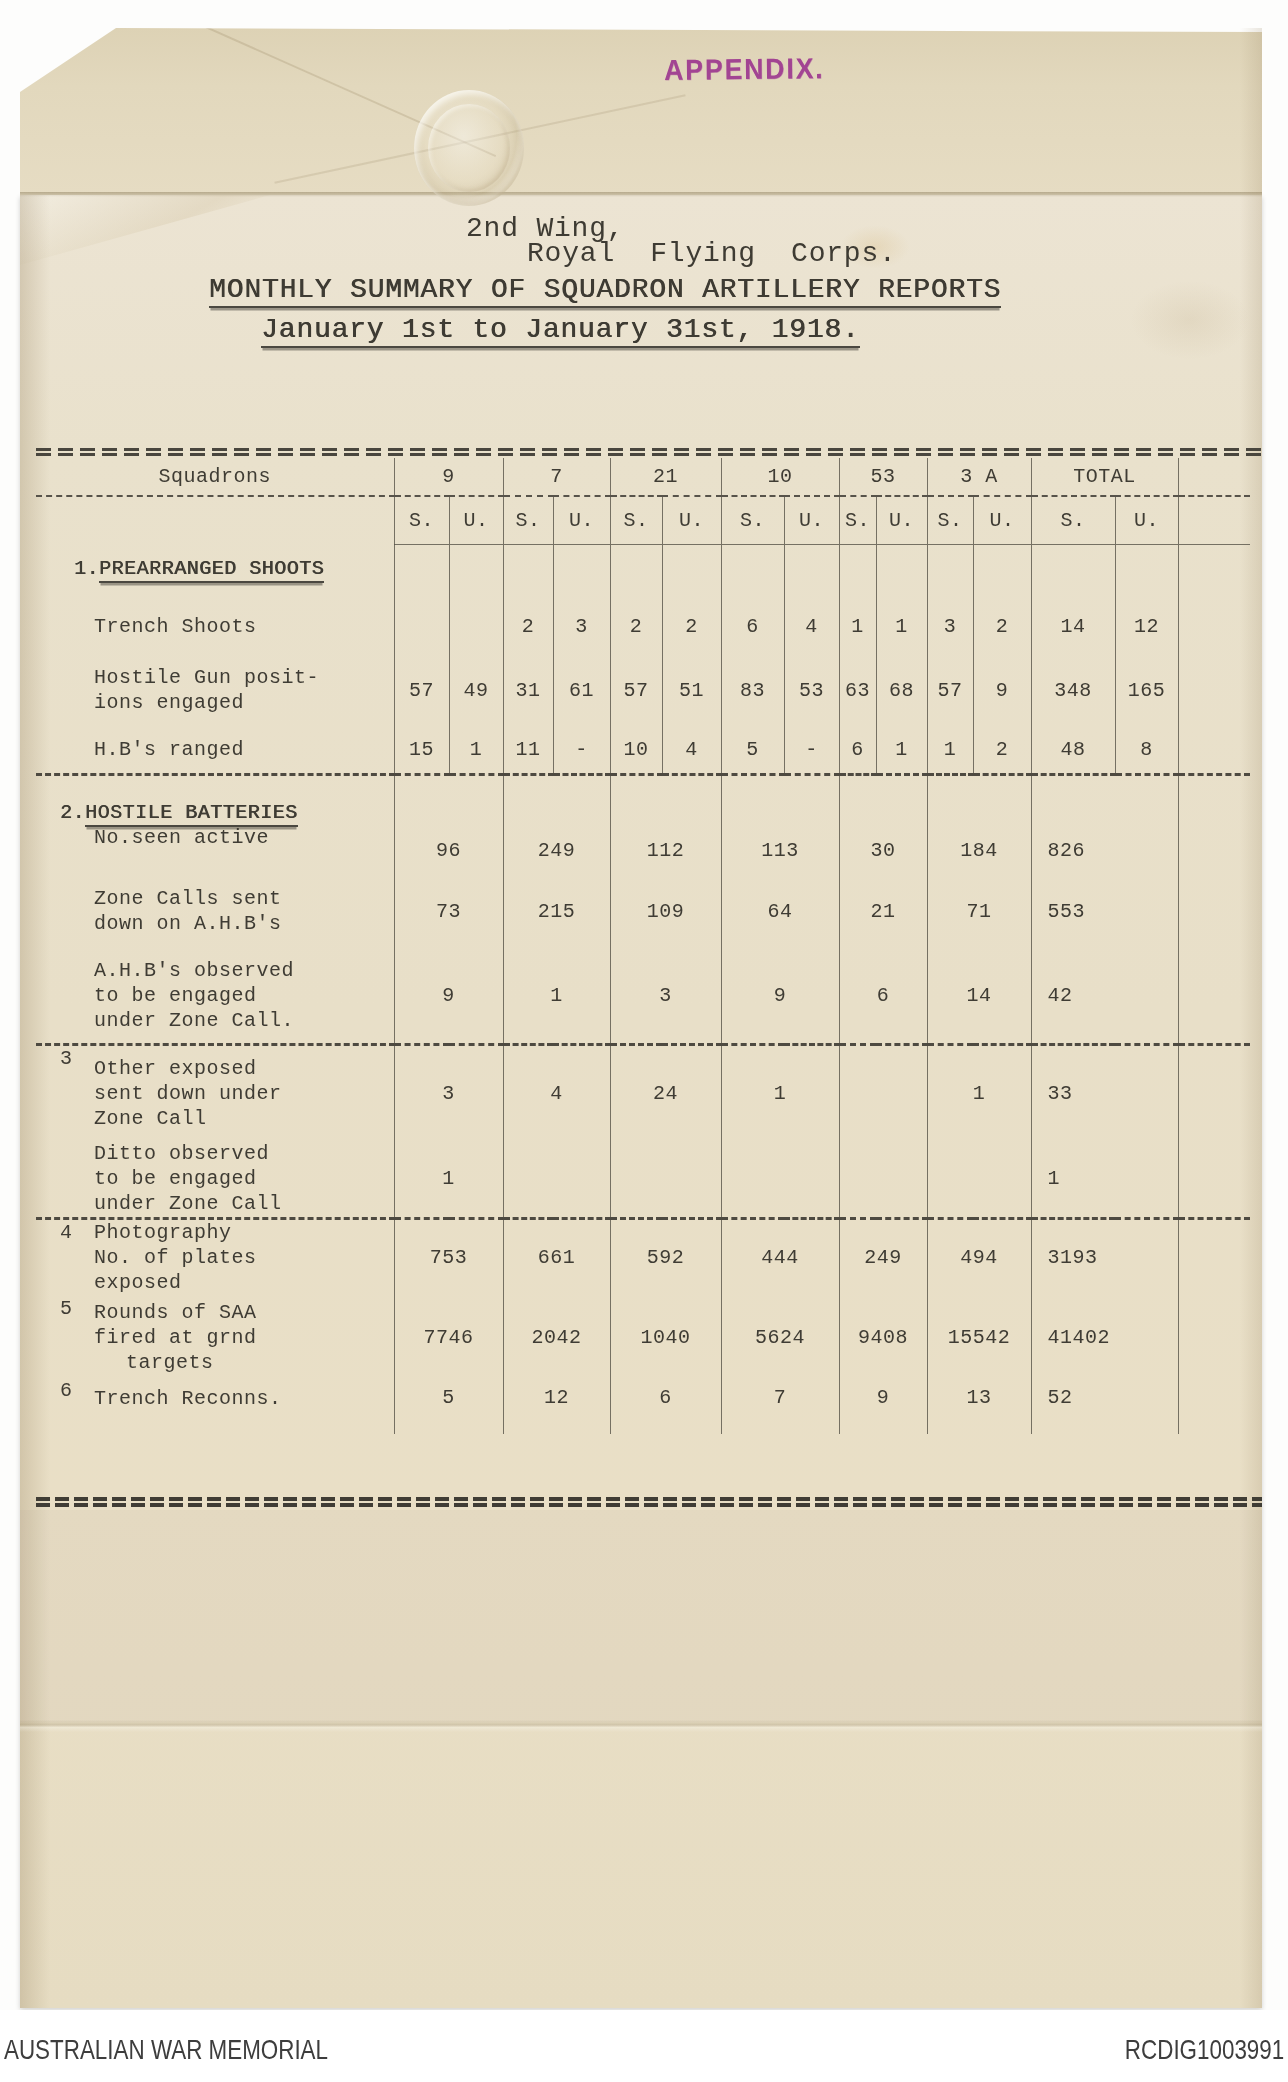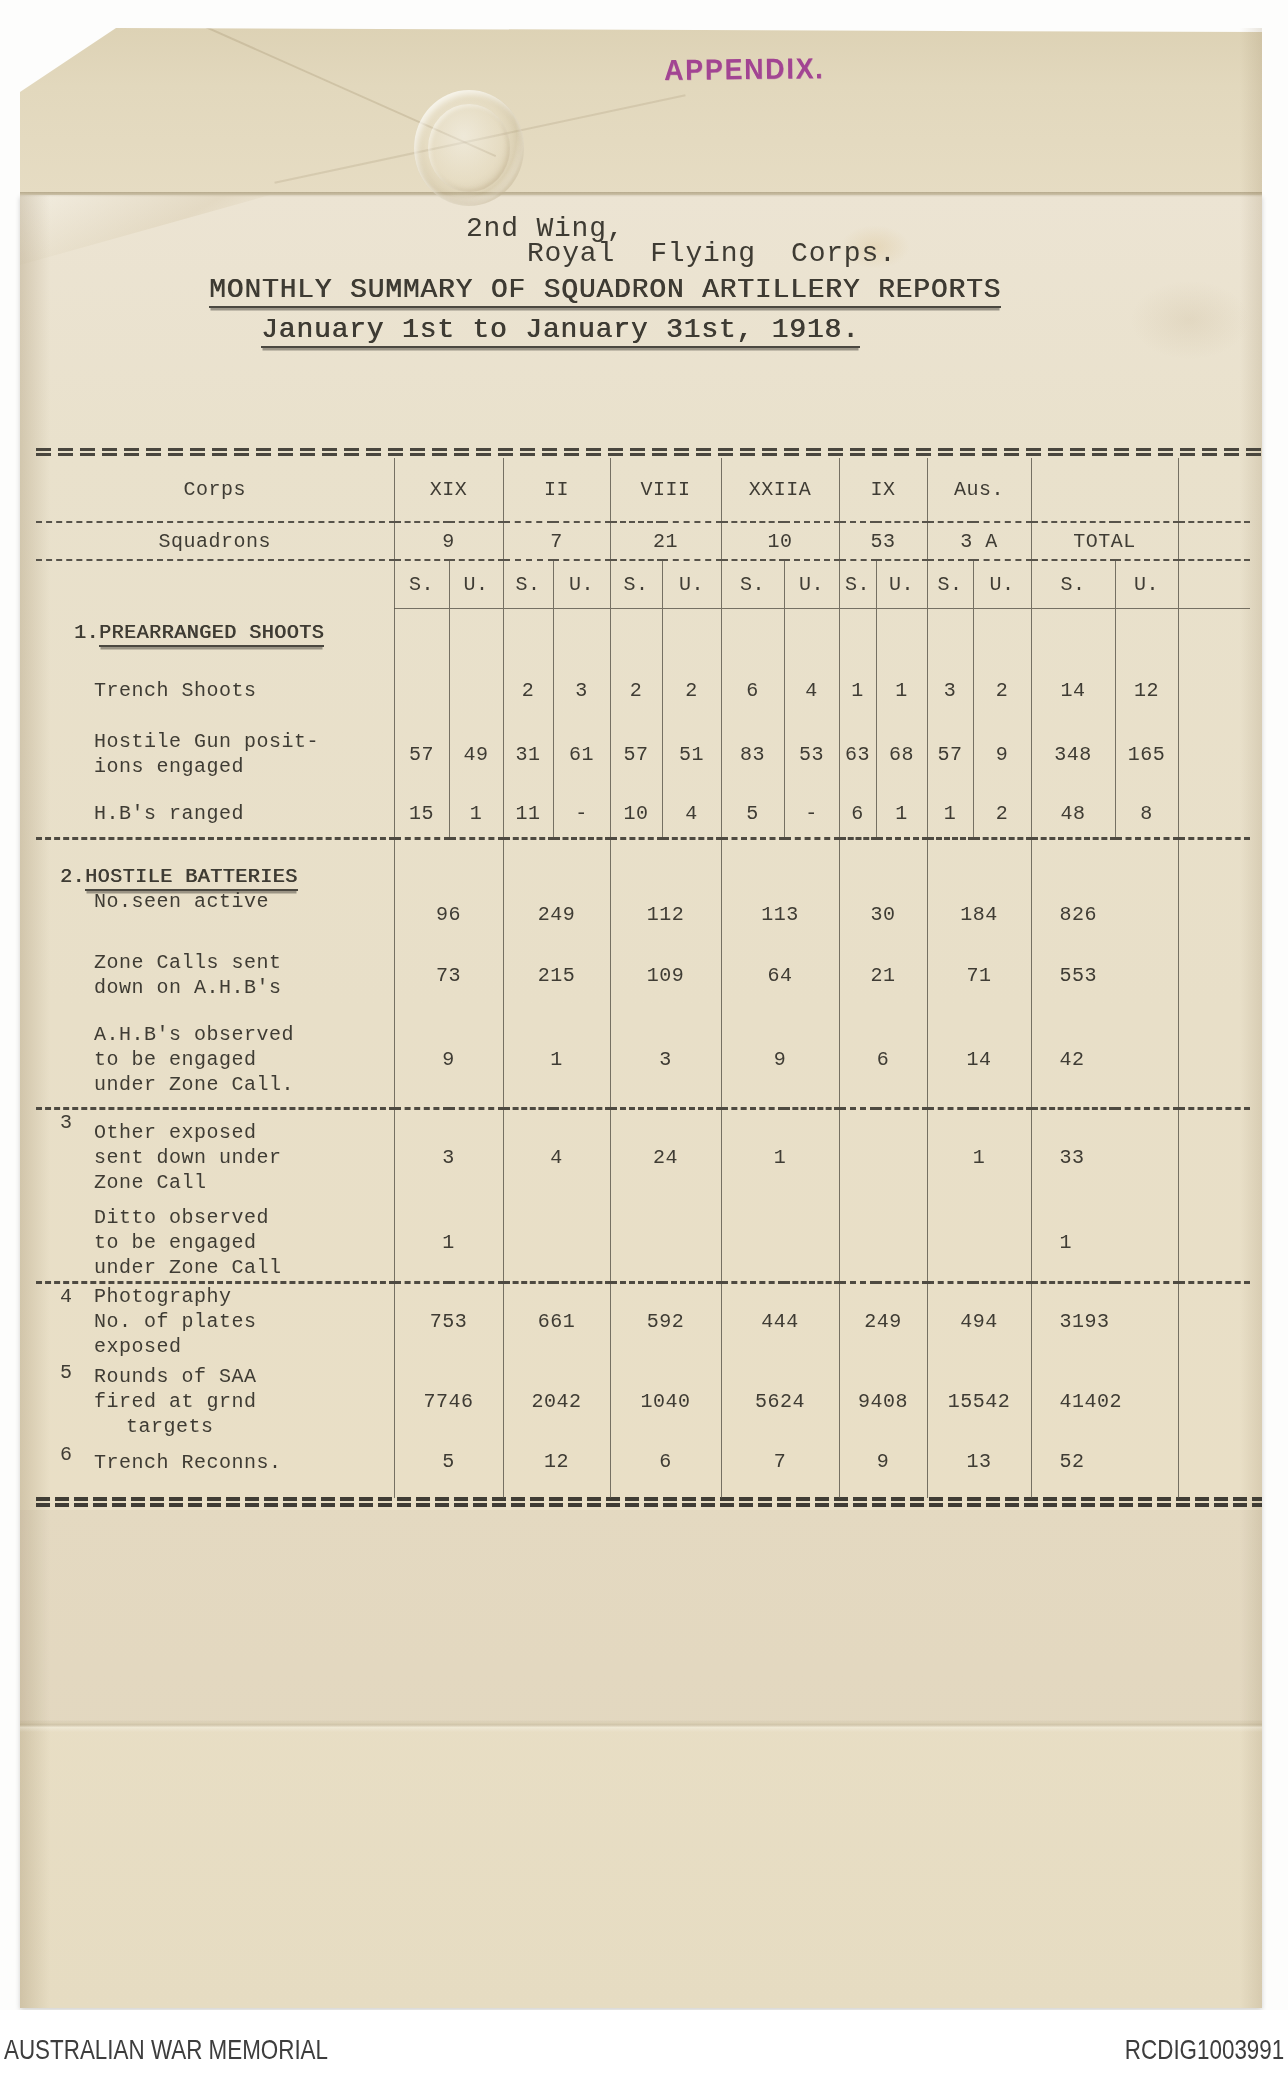--- a/index.html
+++ b/index.html
@@ -65,21 +65,21 @@
   .bottom-rule .hdash-line{height:4px;background:repeating-linear-gradient(90deg,#403d35 0 14px,rgba(0,0,0,0) 14px 19px);}
 
   
   table.rep{position:absolute;left:36px;top:458px;width:1214px;border-collapse:collapse;table-layout:fixed;z-index:5;}
   td{padding:0;vertical-align:middle;font-size:20px;letter-spacing:0.5px;color:#3f3c34;}
   td.c{text-align:center;}
   td.bl{border-left:1px solid rgba(88,84,72,0.8);}
   tr.hdash > td{border-bottom:2px dashed #57534a;}
   tr.sul > td.d{border-bottom:1.5px solid rgba(88,84,72,0.8);}
   tr.sep > td{border-bottom:3px dashed #4e4a41;}
-  td.t{text-align:left;padding-left:28px;}
+  td.t{text-align:left;padding-left:16px;}
   .r1{height:64px}.r2{height:38px}.r3{height:48px}.r4{height:54px}.r5{height:56px}
   .r6{height:72px}.r7{height:48px}.r8{height:100px}.r9{height:74px}.r10{height:96px}
   .r11{height:97px}.r12{height:77px}.r13{height:78px}.r14{height:82px}.r15{height:56px}
   .r4 td{vertical-align:top;}
   .r4 .lc{padding-top:12px;}
   .r8 td.lc{vertical-align:top;padding-top:24px;}
   .r8 td.v{vertical-align:bottom;padding-bottom:12px;}
   .r15 td{vertical-align:top;padding-top:8px;}
   .lbl{line-height:25px;white-space:pre;}
   .pl38{padding-left:38px;}
@@ -142,31 +142,20 @@
       <col style="width:37px">
         <col style="width:51px">
         <col style="width:46px">
       <col style="width:58px">
         <col style="width:84px">
         <col style="width:63px">
       <col style="width:72px">
     </colgroup>
 
     <tbody>
-        <tr class="r1 hdash">
-      <td class="lc hc">Corps</td>
-      <td class="c bl" colspan="2">XIX</td>
-      <td class="c bl" colspan="2">II</td>
-      <td class="c bl" colspan="2">VIII</td>
-      <td class="c bl" colspan="2">XXIIA</td>
-      <td class="c bl" colspan="2">IX</td>
-      <td class="c bl" colspan="2">Aus.</td>
-      <td class="c bl" colspan="2"></td>
-      <td class="bl"></td>
-    </tr>
 
     <tr class="r2 hdash">
       <td class="lc hc">Squadrons</td>
       <td class="c bl" colspan="2">9</td>
       <td class="c bl" colspan="2">7</td>
       <td class="c bl" colspan="2">21</td>
       <td class="c bl" colspan="2">10</td>
       <td class="c bl" colspan="2">53</td>
       <td class="c bl" colspan="2">3 A</td>
       <td class="c bl" colspan="2">TOTAL</td>

